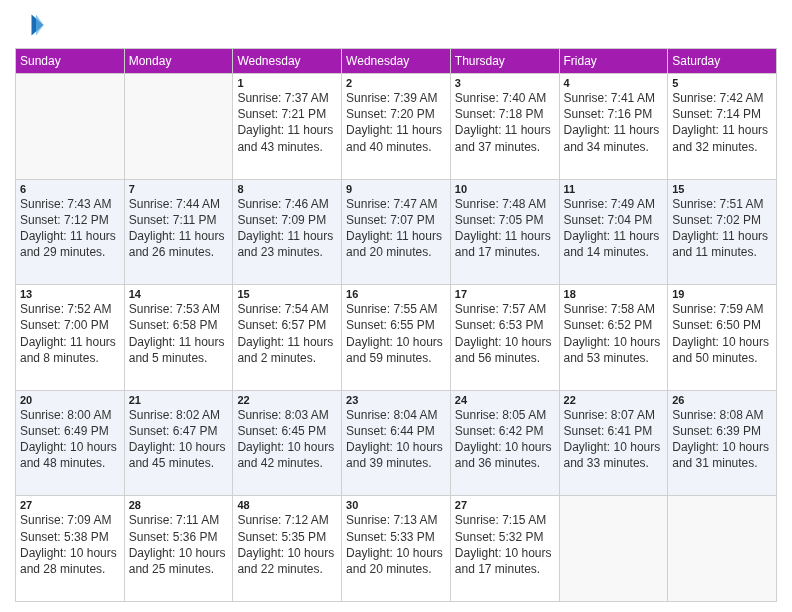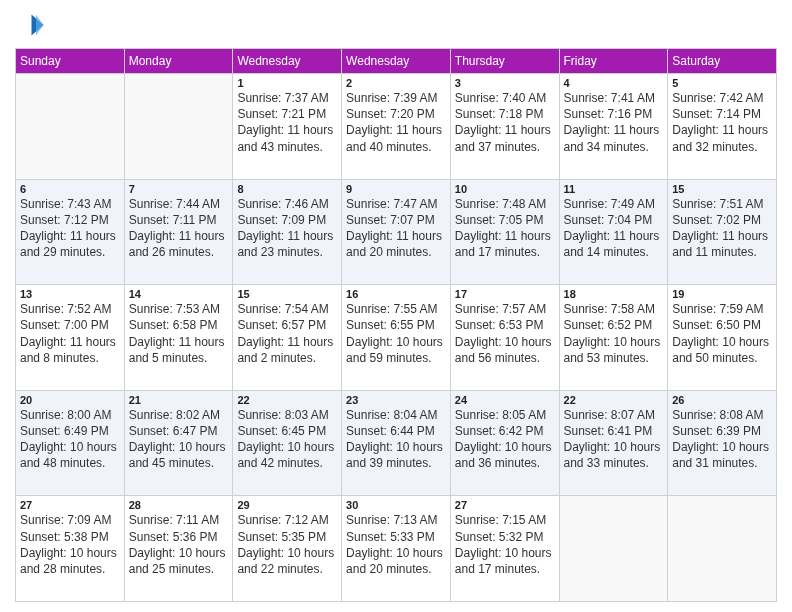--- a/index.html
+++ b/index.html
@@ -255,21 +255,21 @@
         <tr>
           <td>
             <span class="day-num">27</span>
         <div class="day-info">Sunrise: 7:09 AM<br>Sunset: 5:38 PM<br>Daylight: 10 hours and 28 minutes.</div>
           </td>
           <td>
             <span class="day-num">28</span>
         <div class="day-info">Sunrise: 7:11 AM<br>Sunset: 5:36 PM<br>Daylight: 10 hours and 25 minutes.</div>
           </td>
           <td>
-            <span class="day-num">29</span>
+            <span class="day-num">48</span>
         <div class="day-info">Sunrise: 7:12 AM<br>Sunset: 5:35 PM<br>Daylight: 10 hours and 22 minutes.</div>
           </td>
           <td>
             <span class="day-num">30</span>
         <div class="day-info">Sunrise: 7:13 AM<br>Sunset: 5:33 PM<br>Daylight: 10 hours and 20 minutes.</div>
           </td>
           <td>
             <span class="day-num">27</span>
         <div class="day-info">Sunrise: 7:15 AM<br>Sunset: 5:32 PM<br>Daylight: 10 hours and 17 minutes.</div>
           </td>

